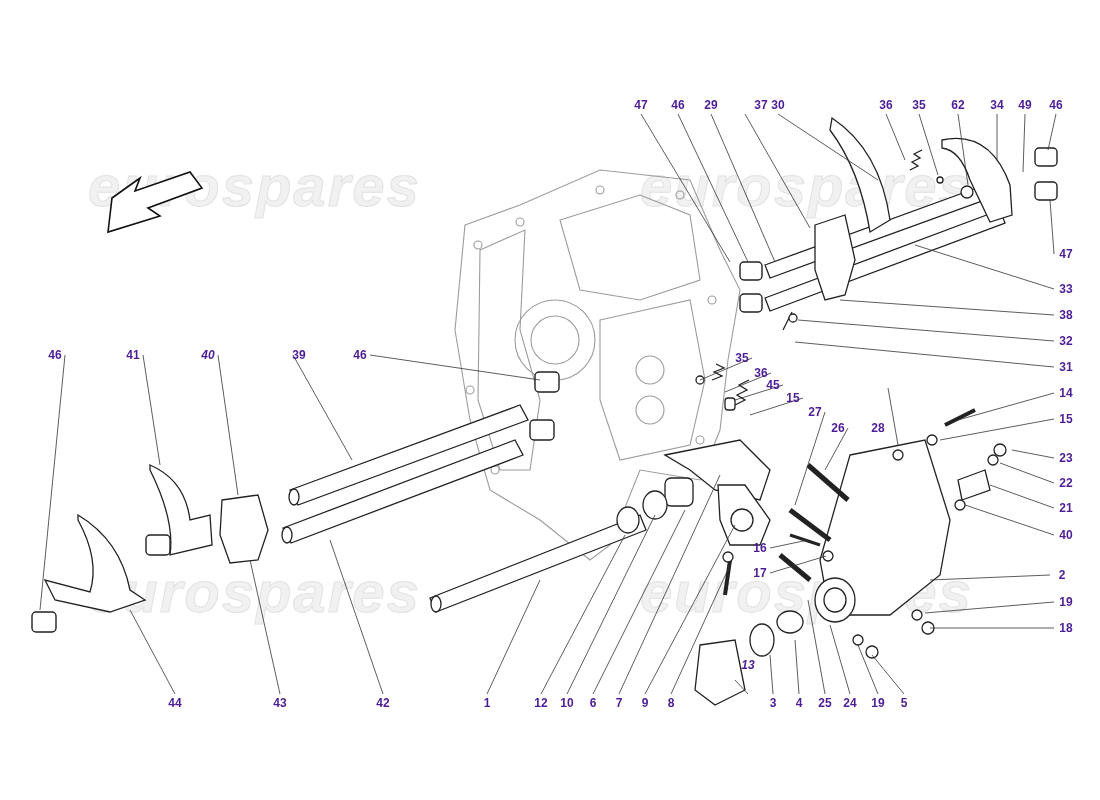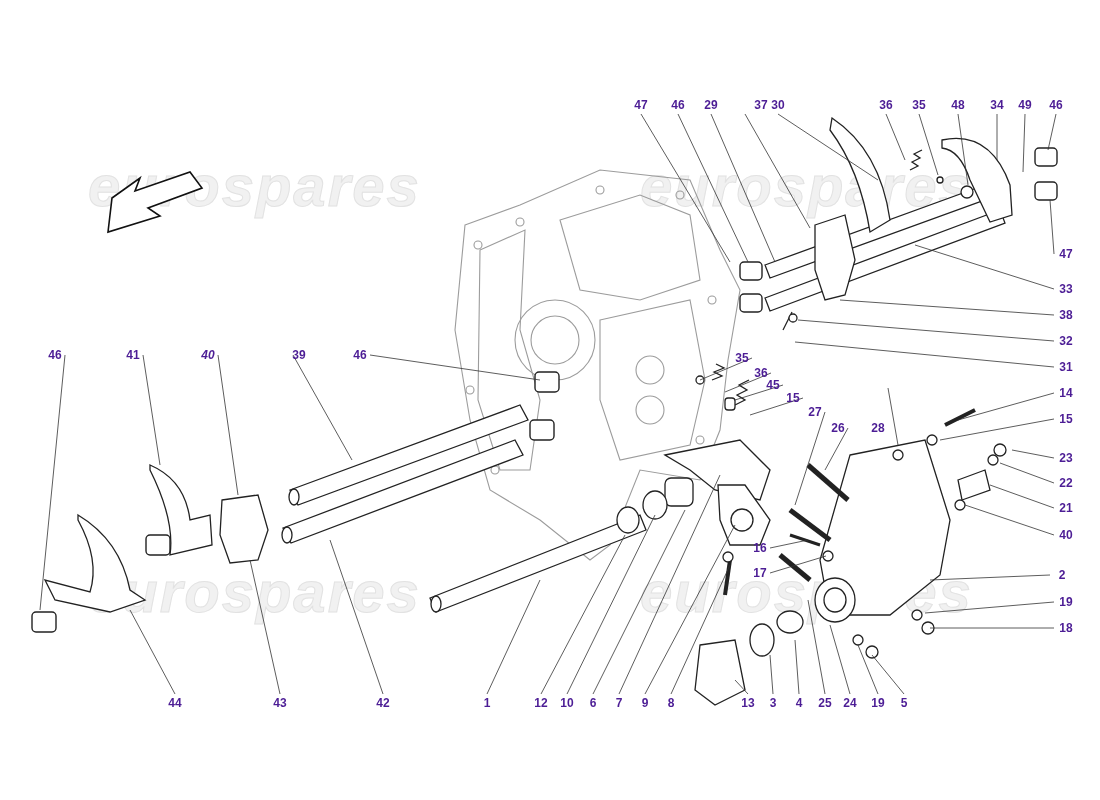--- a/index.html
+++ b/index.html
@@ -187,21 +187,21 @@
   </svg>
 
   <div id="callouts">
       <span class="callout" style="left: 641px; top: 105px;">47</span>
       <span class="callout" style="left: 678px; top: 105px;">46</span>
       <span class="callout" style="left: 711px; top: 105px;">29</span>
       <span class="callout" style="left: 745px; top: 105px; margin-left: 16px;">37</span>
       <span class="callout" style="left: 778px; top: 105px;">30</span>
       <span class="callout" style="left: 886px; top: 105px;">36</span>
       <span class="callout" style="left: 919px; top: 105px;">35</span>
-      <span class="callout" style="left: 958px; top: 105px;">48</span>
+      <span class="callout" style="left: 958px; top: 105px;">62</span>
       <span class="callout" style="left: 997px; top: 105px;">34</span>
       <span class="callout" style="left: 1025px; top: 105px;">49</span>
       <span class="callout" style="left: 1056px; top: 105px;">46</span>
       <span class="callout" style="left: 1066px; top: 254px;">47</span>
       <span class="callout" style="left: 1066px; top: 289px;">33</span>
       <span class="callout" style="left: 1066px; top: 315px;">38</span>
       <span class="callout" style="left: 1066px; top: 341px;">32</span>
       <span class="callout" style="left: 1066px; top: 367px;">31</span>
       <span class="callout" style="left: 1066px; top: 393px;">14</span>
       <span class="callout" style="left: 1066px; top: 419px;">15</span>
@@ -229,21 +229,21 @@
       <span class="callout" style="left: 175px; top: 703px;">44</span>
       <span class="callout" style="left: 280px; top: 703px;">43</span>
       <span class="callout" style="left: 383px; top: 703px;">42</span>
       <span class="callout" style="left: 487px; top: 703px;">1</span>
       <span class="callout" style="left: 541px; top: 703px;">12</span>
       <span class="callout" style="left: 567px; top: 703px;">10</span>
       <span class="callout" style="left: 593px; top: 703px;">6</span>
       <span class="callout" style="left: 619px; top: 703px;">7</span>
       <span class="callout" style="left: 645px; top: 703px;">9</span>
       <span class="callout" style="left: 671px; top: 703px;">8</span>
-      <span class="callout" style="left: 748px; top: 703px;">13</span>
+      <span class="callout" style="left: 748px; top: 665px; font-style: italic;">13</span>
       <span class="callout" style="left: 773px; top: 703px;">3</span>
       <span class="callout" style="left: 799px; top: 703px;">4</span>
       <span class="callout" style="left: 825px; top: 703px;">25</span>
       <span class="callout" style="left: 850px; top: 703px;">24</span>
       <span class="callout" style="left: 878px; top: 703px;">19</span>
       <span class="callout" style="left: 904px; top: 703px;">5</span>
     </div>
 </div>
 
 </body></html>

